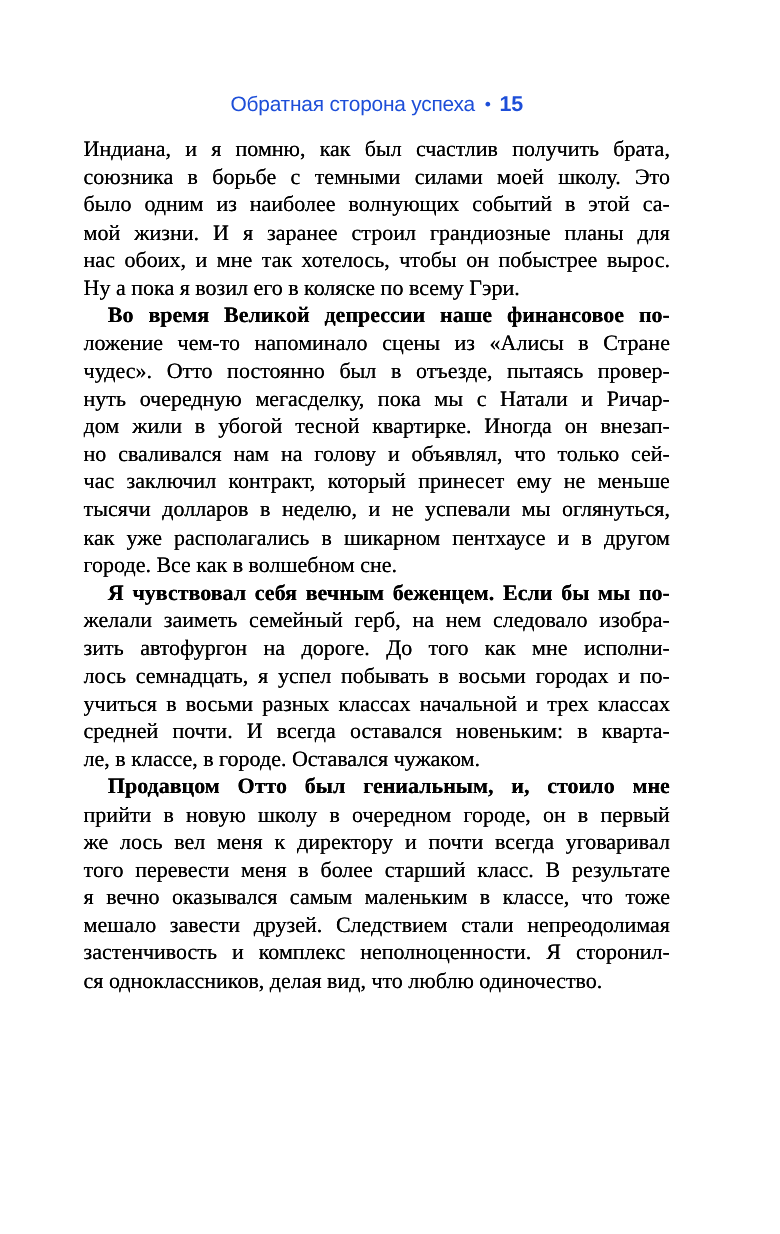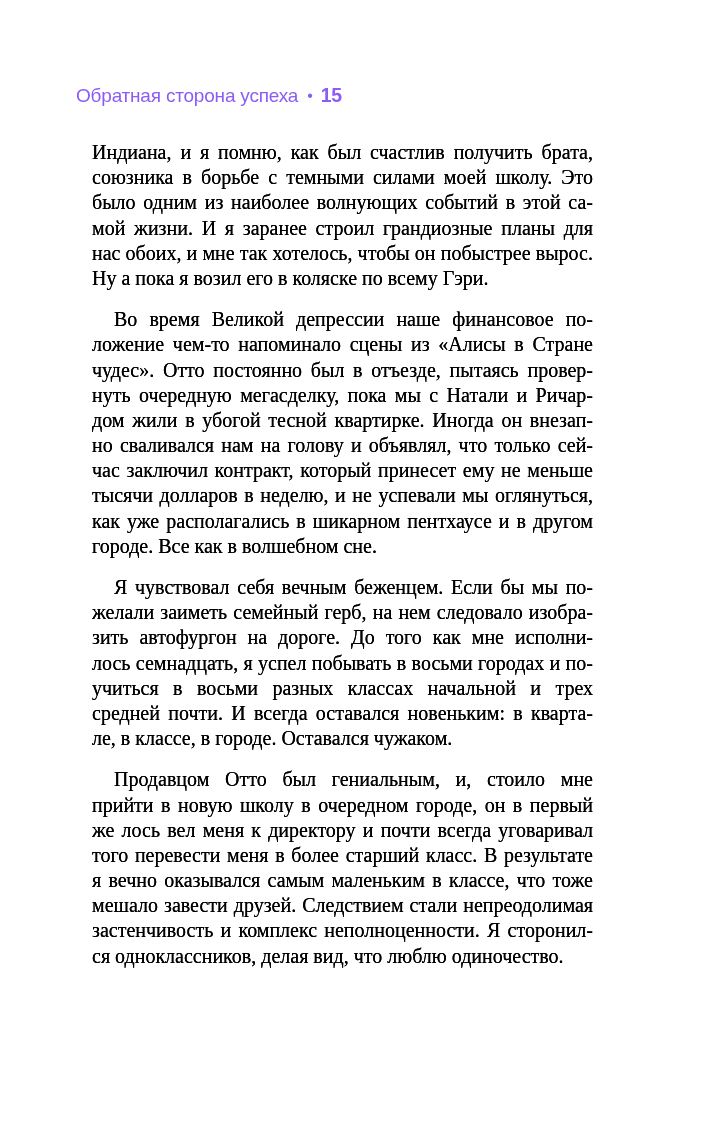--- a/index.html
+++ b/index.html
@@ -14,25 +14,25 @@
     background: #ffffff;
     overflow: hidden;
     font-family: "Liberation Serif", serif;
     color: #000000;
   }
   .running-header {
     position: absolute;
     top: 84px;
     left: 76px;
     width: 533px;
-    text-align: left;
+    text-align: center;
     font-family: "Liberation Sans", sans-serif;
     font-size: 19px;
     letter-spacing: -0.2px;
-    color: #8b5cf6;
+    color: #1d4ed8;
     white-space: nowrap;
   }
   .running-header .bullet {
     display: inline-block;
     margin: 0 8px 0 9px;
     font-size: 16px;
     vertical-align: 1px;
   }
   .running-header .pagenum {
     font-weight: bold;
@@ -40,33 +40,34 @@
   }
   .textblock {
     position: absolute;
     top: 124px;
     left: 76px;
     width: 533px;
     font-size: 20px;
     line-height: 25.2px;
     text-shadow: 0 0 0.4px #000;
   }
-  .paragraph { margin: 16px; padding: 0; }
+  .paragraph { margin: 0; padding: 0; }
   .line {
     text-align: justify;
     text-align-last: justify;
     white-space: normal;
     height: 25.2px;
     overflow: hidden;
   }
   .line.last {
     text-align-last: left;
   }
   .line.indent {
     text-indent: 22px;
+    font-weight: bold;
   }
 </style>
 </head>
 <body>
 
 <div class="page">
 
   <div class="running-header">
     <span>Обратная сторона успеха</span><span class="bullet">•</span><span class="pagenum">15</span>
   </div>

